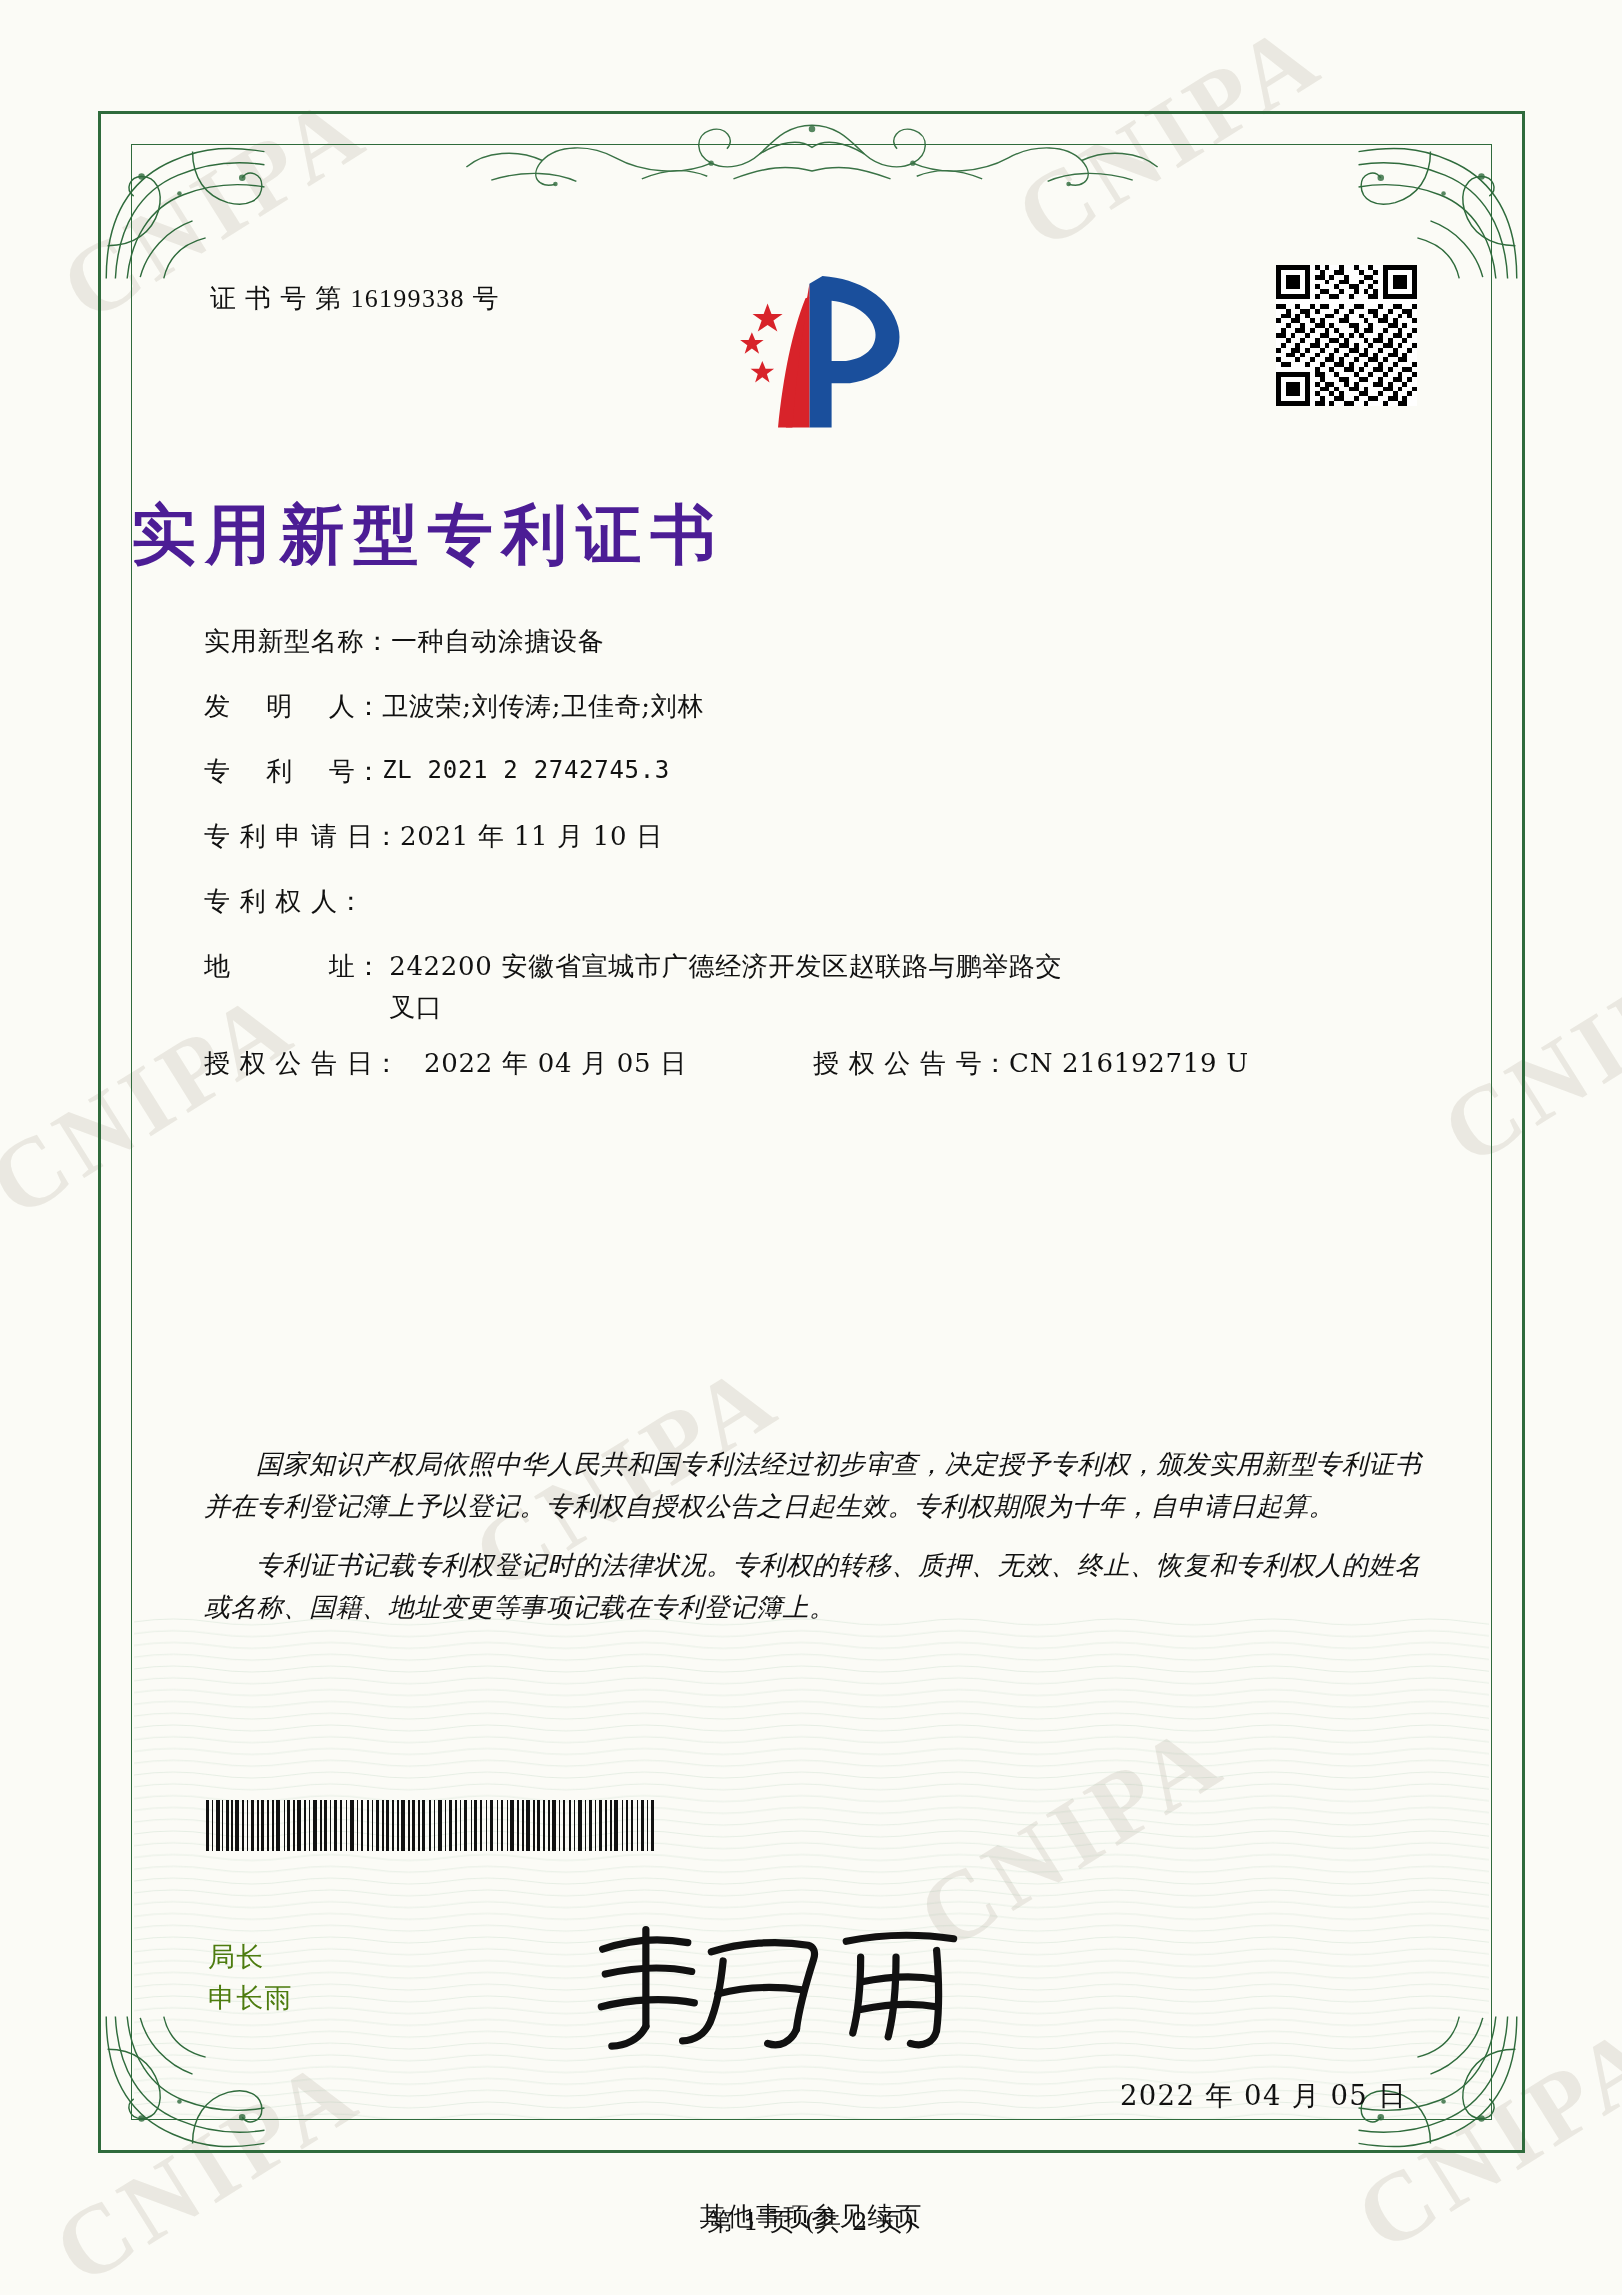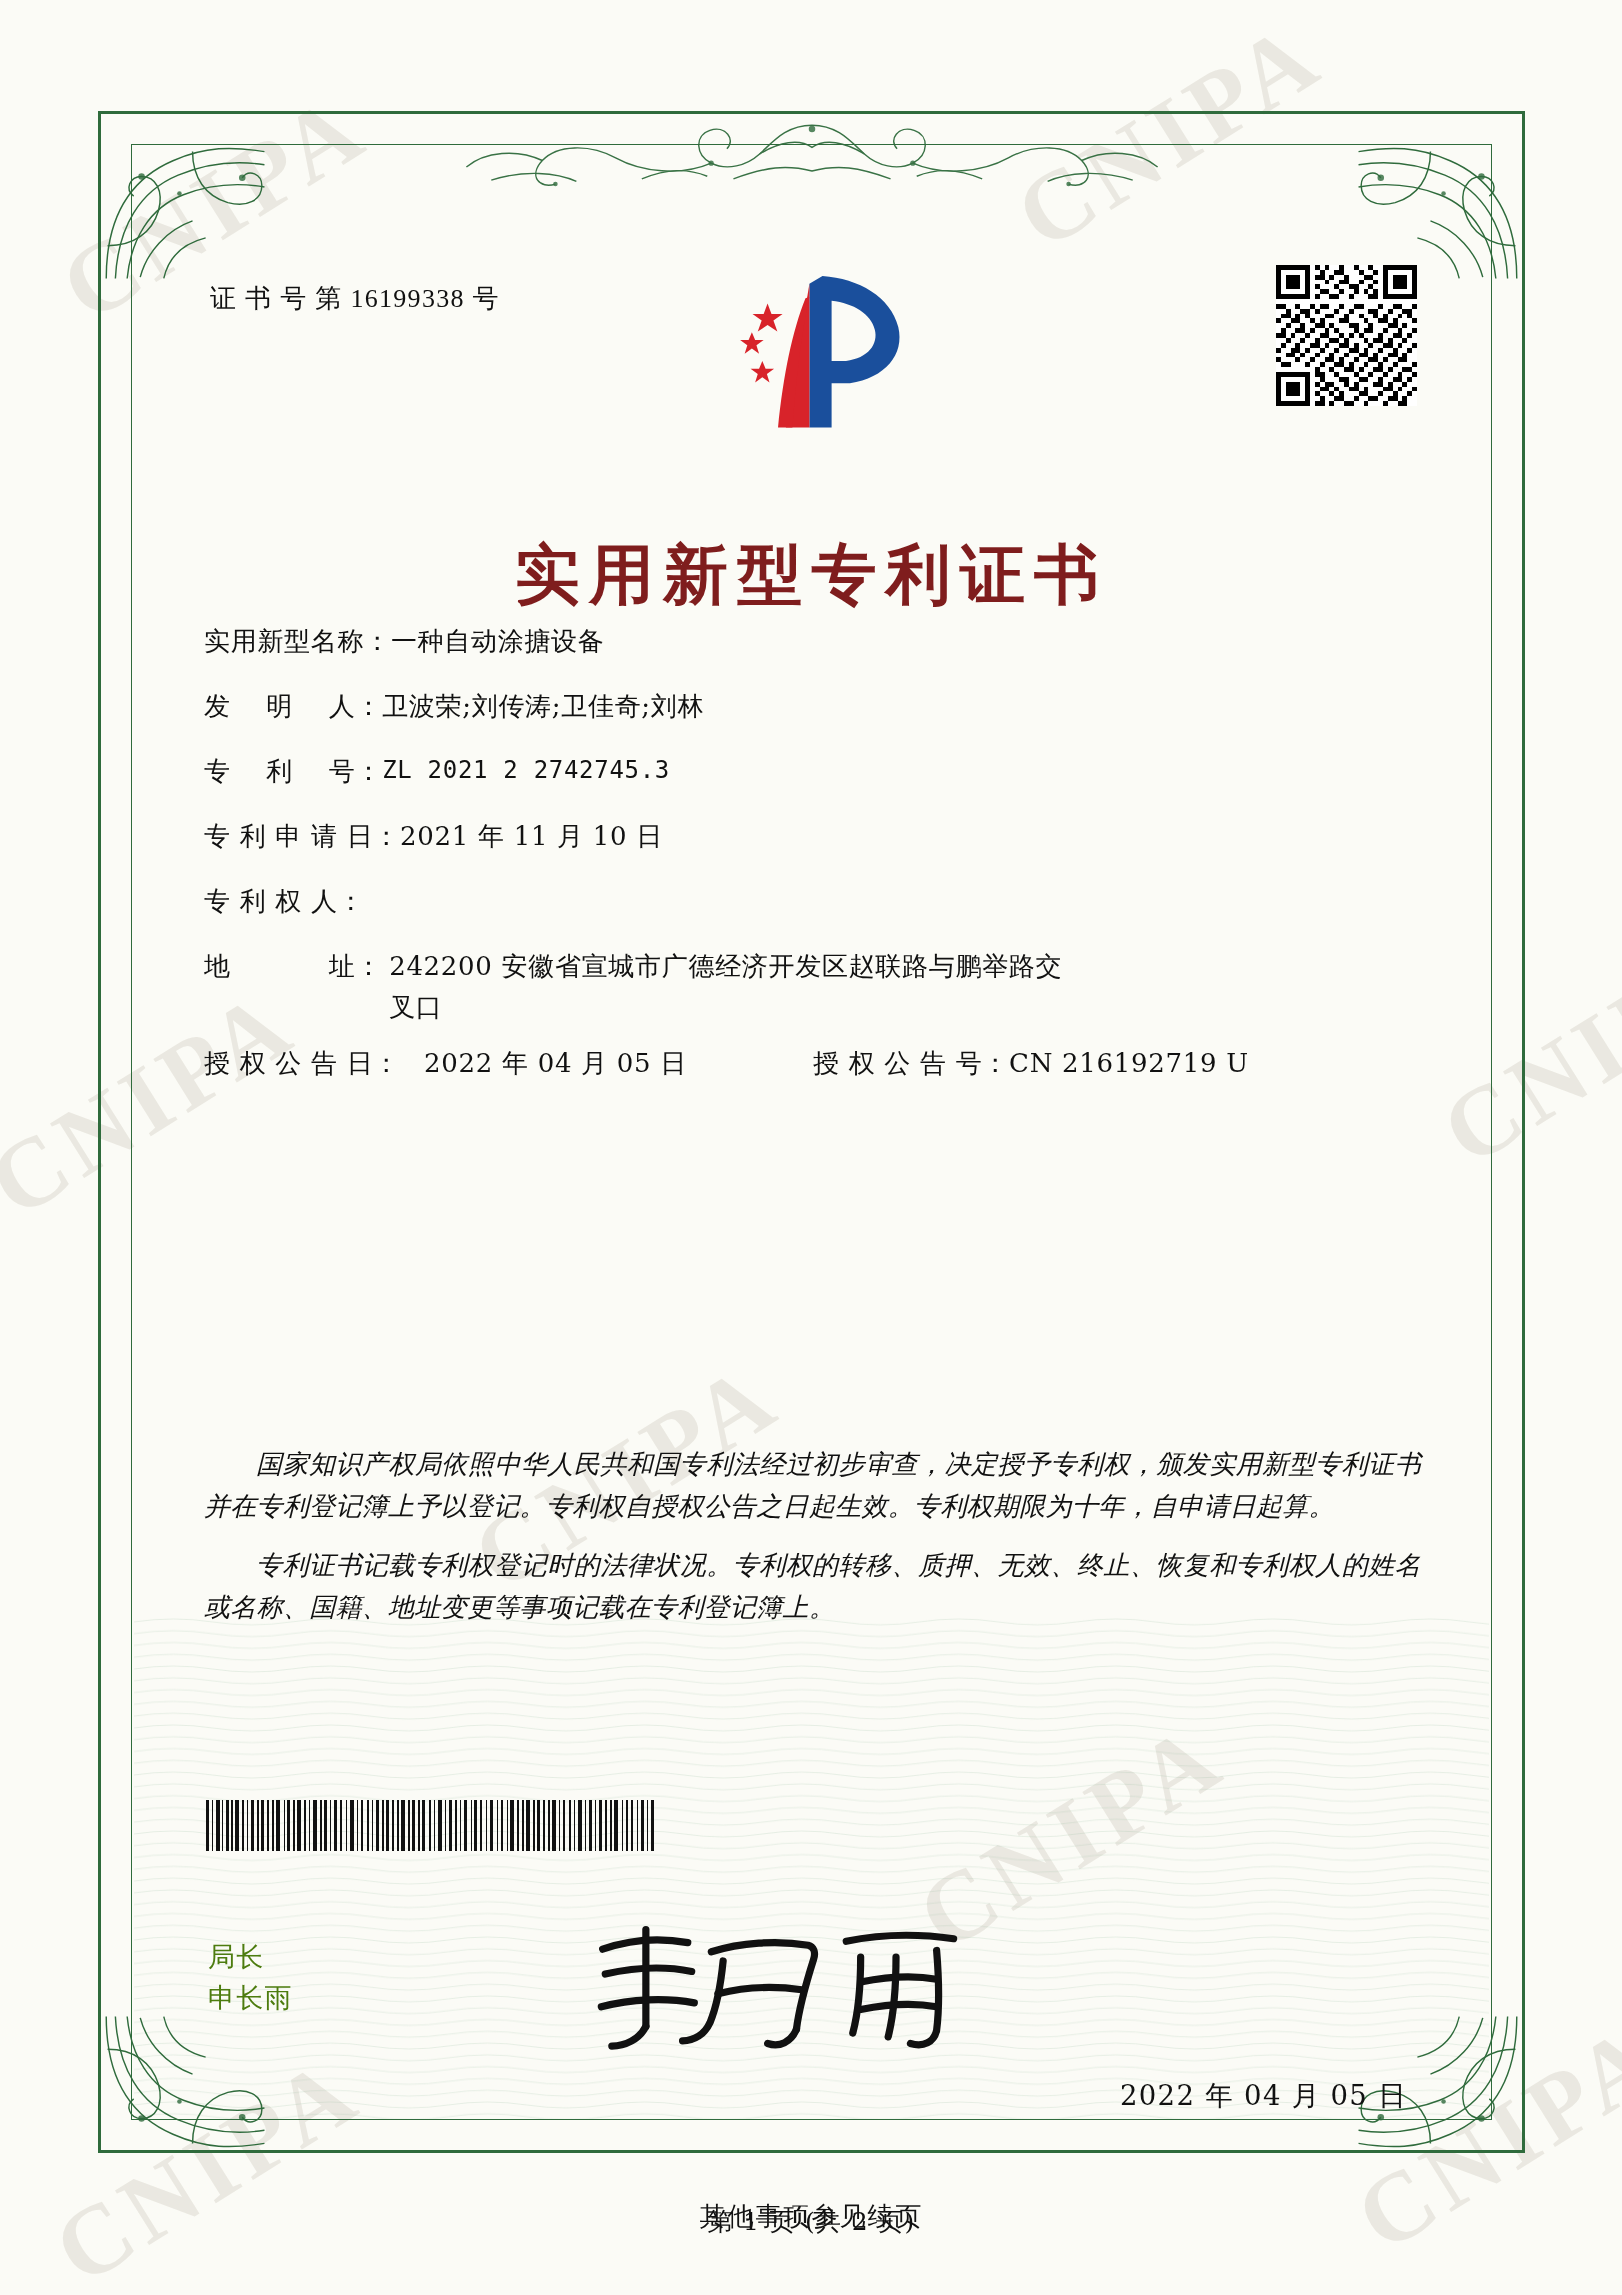--- a/index.html
+++ b/index.html
@@ -130,27 +130,25 @@
     transform: translateX(-50%);
     width: 236px;
     height: 183px;
   }
 
   .title {
     position: absolute;
     left: 0;
     right: 0;
     top: 347px;
-    text-align: center;
     font-size: 65px;
     font-weight: bold;
     letter-spacing: 9.2px;
-    color: #7f1d1d;
+    color: #4c1d95;
     font-family: "DejaVu Serif", "Liberation Serif", serif;
-    margin-top: 40px;
   }
 
   .fields {
     position: absolute;
     left: 73px;
     top: 484px;
     width: 1217px;
     font-size: 26px;
     color: #111;
     line-height: 1.0;

